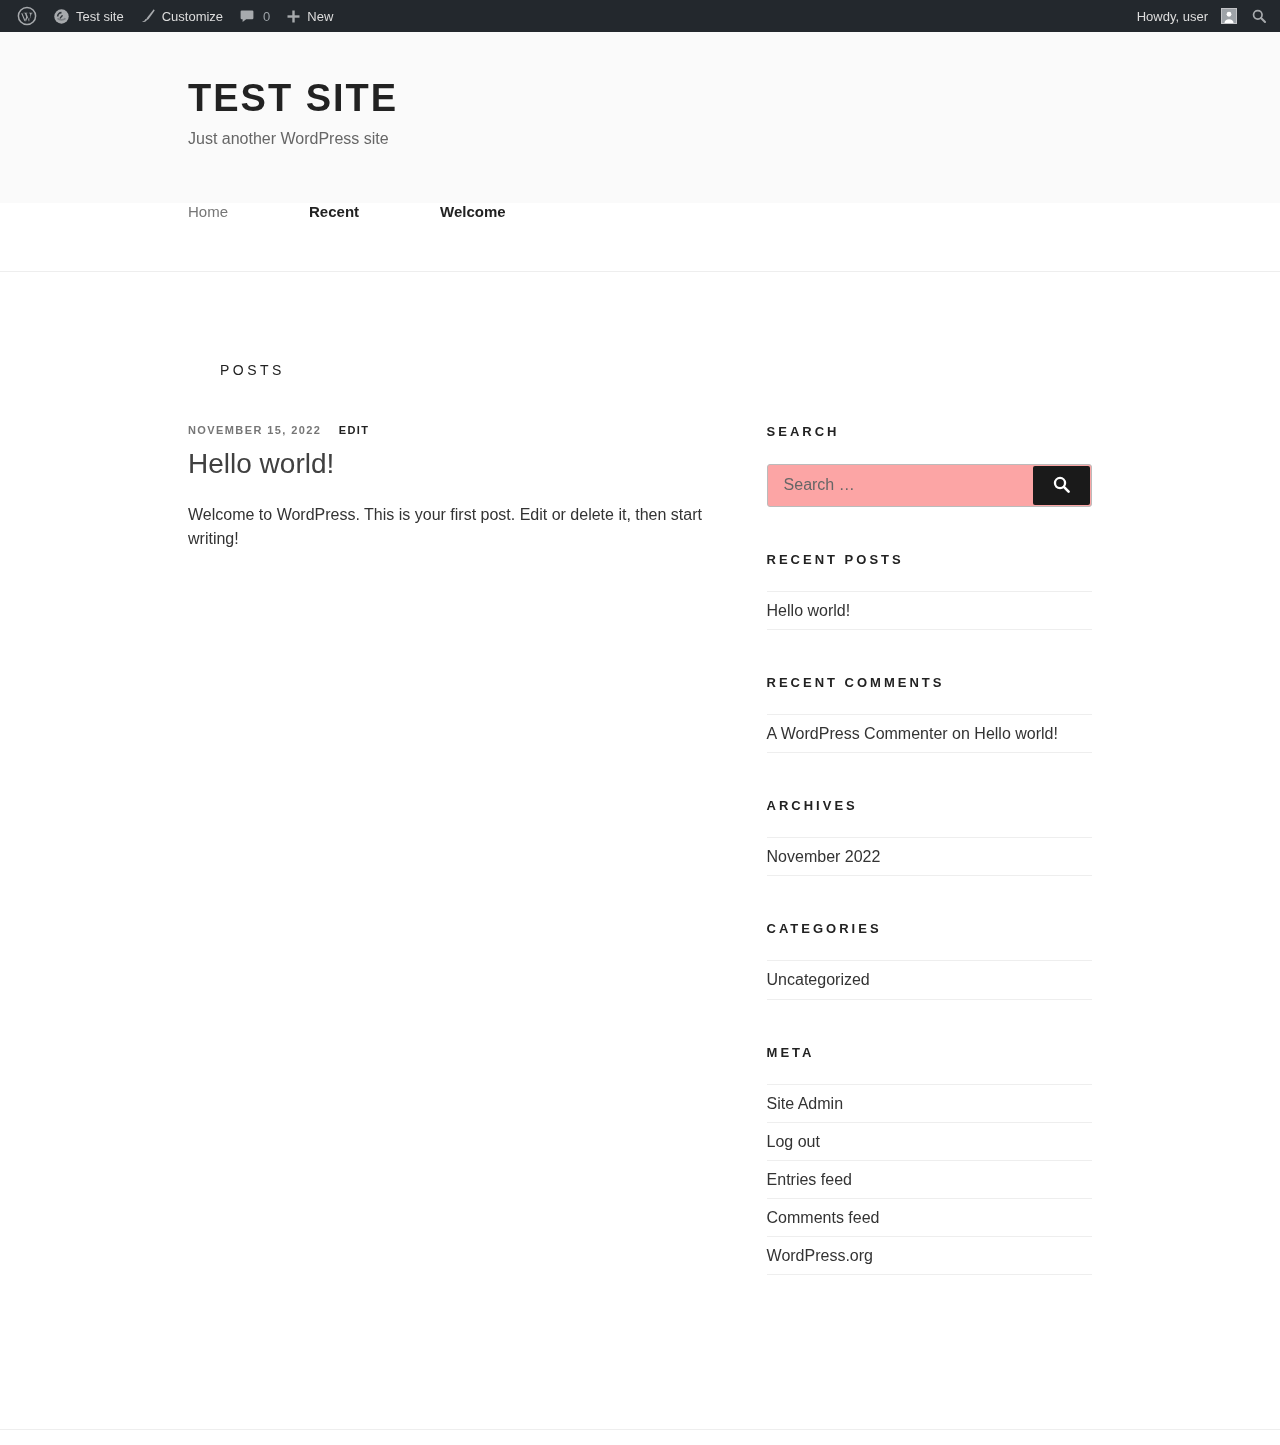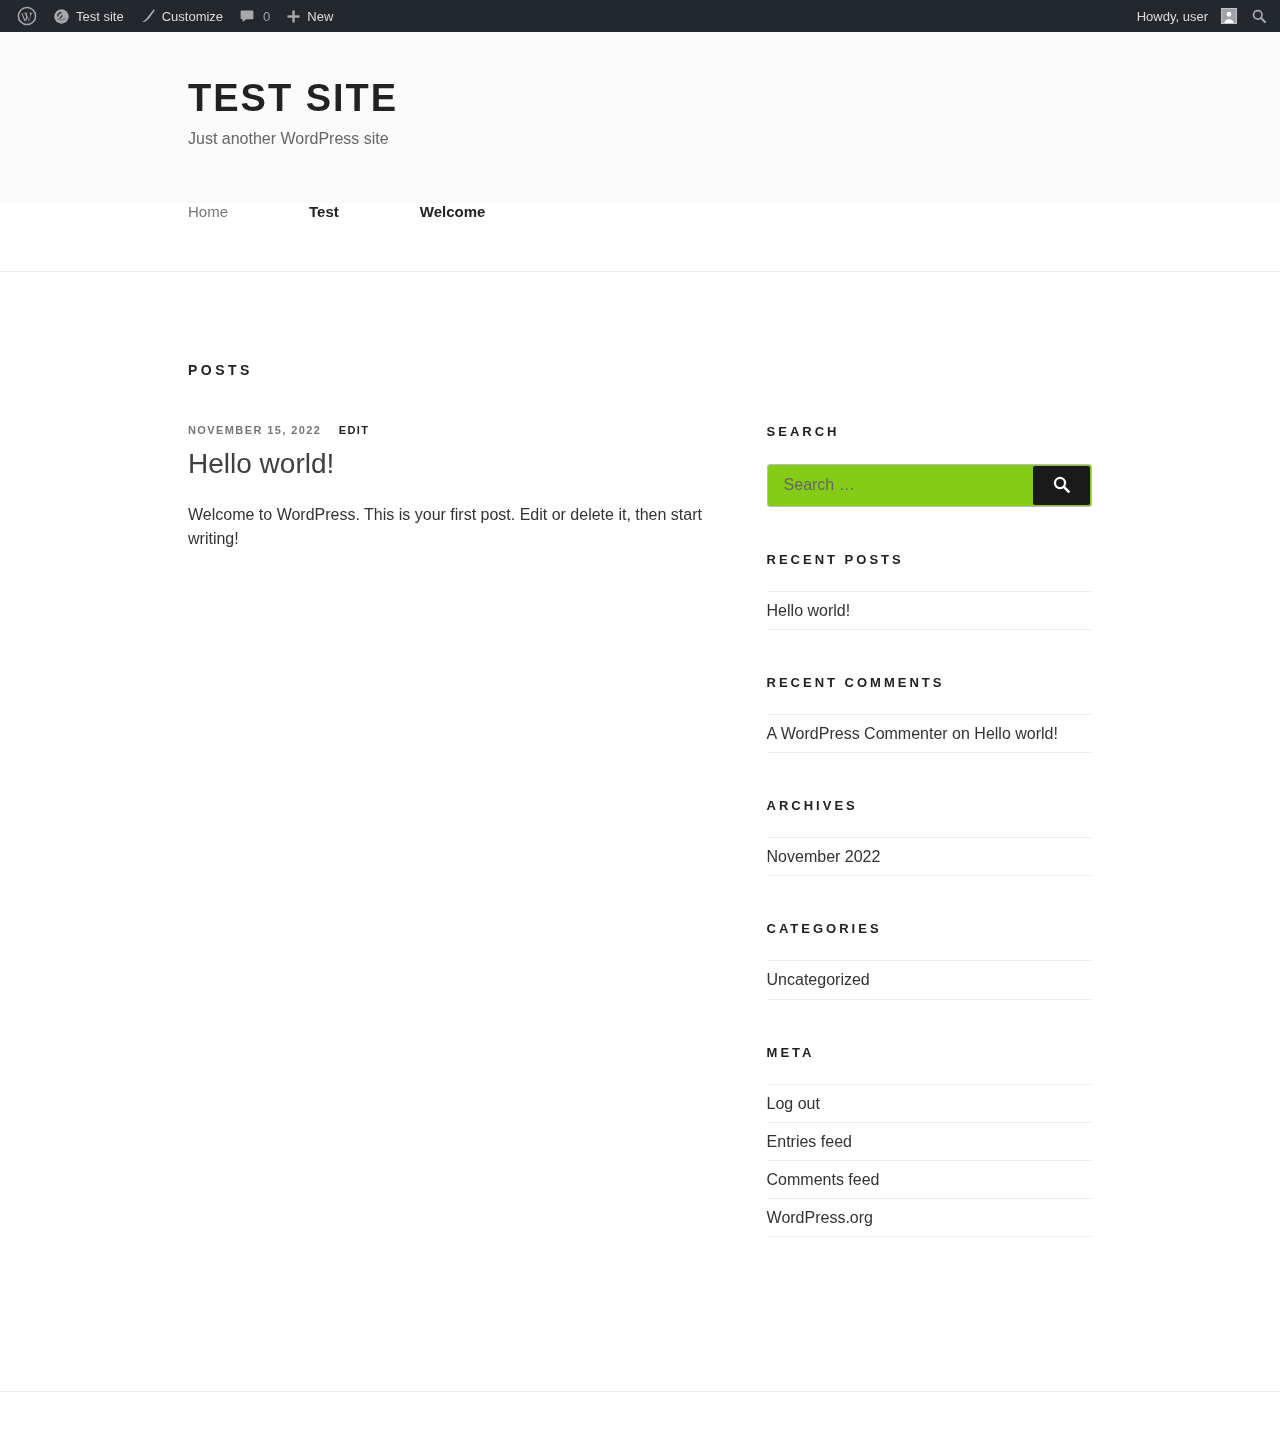--- a/index.html
+++ b/index.html
@@ -48,22 +48,22 @@
     font-size:15px; font-weight:700; color:#222; margin-right:38px;
   }
   .nav-link.current { color:#767676; font-weight:500; }
 
   
   .site-content { display:flex; justify-content:space-between; padding-bottom:109px; }
   .main-col { width:58%; padding-top:90px; }
   .sidebar   { width:36%; padding-top:152px; }
 
   .page-title {
-    font-size:14px; font-weight:700; letter-spacing:3.5px;
-    color:#222; text-transform:uppercase;
+    font-size:14px; font-weight:400; letter-spacing:3.5px;
+    color:#222; text-transform:uppercase;margin-left:32px;
   }
   .entry-meta { margin-top:46px; font-size:11px; font-weight:700; letter-spacing:1.4px; text-transform:uppercase; }
   .posted-on { color:#767676; }
   .edit-link { color:#222; margin-left:13px; }
   .entry-title { margin-top:8px; font-size:28px; font-weight:400; line-height:1.4; }
   .entry-title a { color:#404040; }
   .entry-body { margin-top:20px; font-size:16px; line-height:1.5; color:#333; max-width:540px; }
 
   
   .widget { margin-bottom:45px; }
@@ -75,21 +75,21 @@
   .widget li {
     border-bottom:1px solid #eee; padding:9px 0;
     font-size:16px; color:#333; line-height:1.2;
   }
   .widget li a { color:#333; }
 
   .search-form { position:relative; margin-top:25px; }
   .search-field {
     width:100%; height:43px; border:1px solid #bbb; border-radius:3px;
     padding:0 66px 0 16px; font-size:16px; color:#333;
-    font-family:"Liberation Sans","DejaVu Sans",sans-serif; background:#84cc16;
+    font-family:"Liberation Sans","DejaVu Sans",sans-serif; background:#fca5a5;
   }
   .search-field::placeholder { color:#666; opacity:1; }
   .search-submit {
     position:absolute; top:2px; right:2px; bottom:2px; width:57px;
     background:#1a1a1a; border:0; border-radius:2px; cursor:pointer;
     display:flex; align-items:center; justify-content:center;
   }
 
   
   .site-footer { border-top:1px solid #eee; padding:46px 0 38px; }
@@ -167,21 +167,21 @@
 <header class="site-header">
   <div class="wrap">
     <h1 class="site-title"><a>TEST SITE</a></h1>
     <p class="site-tagline">Just another WordPress site</p>
   </div>
 </header>
 
 <nav class="main-nav">
   <div class="wrap">
     <a class="nav-link current">Home</a>
-    <a class="nav-link">Test</a>
+    <a class="nav-link">Recent</a>
     <a class="nav-link">Welcome</a>
   </div>
 </nav>
 
 <div class="site-content wrap">
 
   <main class="main-col">
     <h2 class="page-title">Posts</h2>
 
     <article>
@@ -245,20 +245,21 @@
       <ul>
         <li>
           <a>Uncategorized</a>
         </li>
       </ul>
     </section>
 
     <section class="widget">
       <h4 class="widget-title">Meta</h4>
       <ul>
+        <li><a>Site Admin</a></li>
         <li><a>Log out</a></li>
         <li><a>Entries feed</a></li>
         <li><a>Comments feed</a></li>
         <li><a>WordPress.org</a></li>
       </ul>
     </section>
 
   </aside>
 </div>
 

